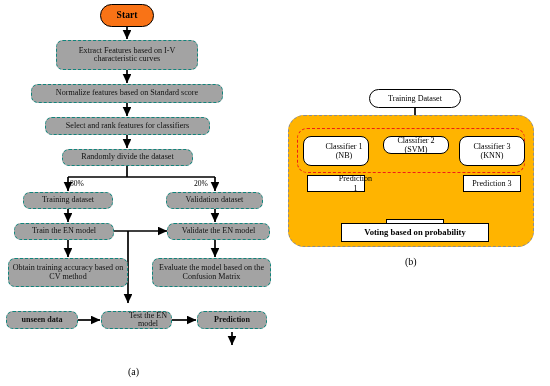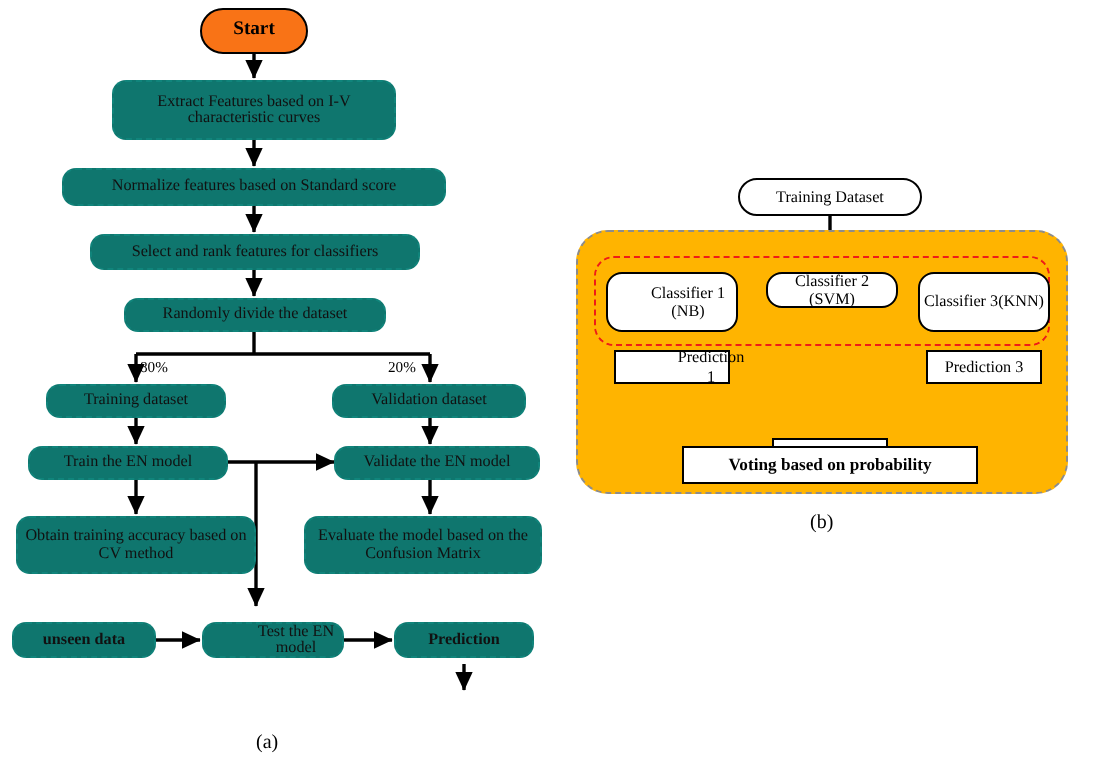--- a/index.html
+++ b/index.html
@@ -4,21 +4,21 @@
 <style>
   html,body{margin:0;padding:0;background:#ffffff;}
   body{width:550px;height:386px;position:relative;overflow:hidden;
        font-family:"Liberation Serif", serif;color:#000;}
   #stage{position:absolute;left:0;top:0;width:550px;height:386px;}
 
   
   .node{position:absolute;box-sizing:border-box;display:flex;
         align-items:center;justify-content:center;text-align:center;
         line-height:1.05;}
-  .dashed{border:1.6px dashed #10847b;border-radius:7px;background:#0f766e;
+  .dashed{border:1.6px dashed #10847b;border-radius:7px;background:#a3a3a3;
           color:#111;font-size:8.1px;padding:1px 3px;}
   .termin{border:1.9px solid #000;border-radius:13px;background:#f97316;
           font-size:9.6px;font-weight:bold;}
   .bold{font-weight:bold;}
 
   
   .panel-outer{position:absolute;box-sizing:border-box;
        border:1.7px dashed #8c8c8c;border-radius:16px;background:#FFB400;}
   .panel-inner{position:absolute;box-sizing:border-box;
        border:1.7px dashed #ee1c17;border-radius:10px;background:transparent;}
@@ -176,21 +176,21 @@
   <div class="wbox round" style="left:303px;top:136px;width:66px;height:30px;flex-direction:column;padding-left:16px;">
     <span>Classifier 1</span>
     <span>(NB)</span>
   </div>
 
   <div class="wbox round" style="left:383px;top:136px;width:66px;height:18px;flex-direction:column;">
     <span>Classifier 2</span>
     <span>(SVM)</span>
   </div>
 
-  <div class="wbox round" style="left:459px;top:136px;width:66px;height:30px;flex-direction:row;">
+  <div class="wbox round" style="left:459px;top:136px;width:66px;height:30px;flex-direction:column;">
     <span>Classifier 3</span>
     <span>(KNN)</span>
   </div>
 
   <div class="wbox" style="left:307px;top:175px;width:58px;height:17px;padding-left:39px;">
     <span>Prediction 1</span>
   </div>
 
   <div class="wbox" style="left:386px;top:175px;width:58px;height:17px;margin-top:44px;">
     <span>Prediction 2</span>

